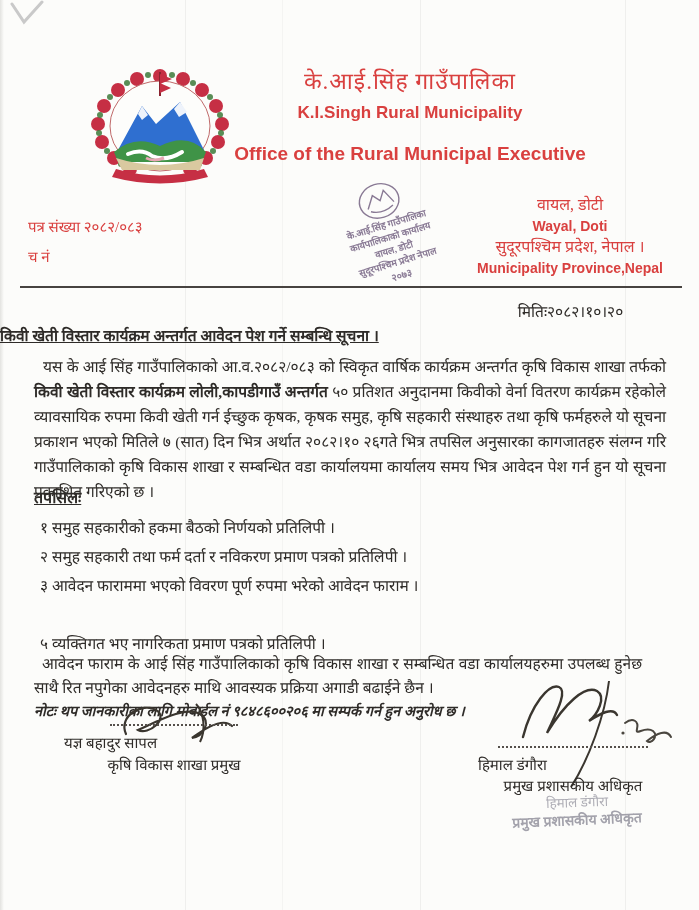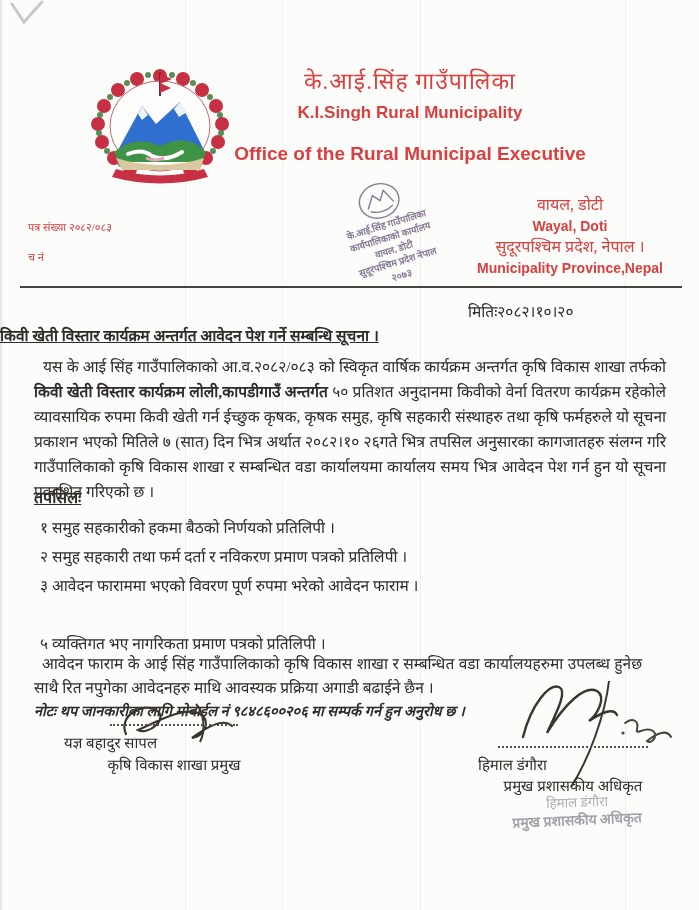--- a/index.html
+++ b/index.html
@@ -11,26 +11,26 @@
   .scanline{position:absolute;top:0;bottom:0;width:1px;background:#efefed;}
   .edge-shadow{position:absolute;left:0;top:0;bottom:0;width:4px;background:linear-gradient(to right,#e3e3e0,rgba(255,255,255,0));}
   .red{color:#d9403f;}
   .en{font-family:"Liberation Sans","DejaVu Sans",sans-serif;font-weight:bold;}
   .header-text{position:absolute;left:205px;top:64px;width:410px;text-align:center;}
   .h-np1{font-size:23px;letter-spacing:1px;margin-bottom:7px;}
   .h-en1{font-size:17px;margin-bottom:20px;}
   .h-np2{font-size:21px;margin-bottom:5px;}
   .h-en2{font-size:19px;}
   .logo{position:absolute;left:90px;top:66px;}
-  .refblock{position:absolute;left:28px;top:212px;font-size:11px;line-height:30px;}
+  .refblock{position:absolute;left:28px;top:212px;font-size:15px;line-height:30px;}
   .addrblock{position:absolute;left:452px;top:197px;width:236px;text-align:center;line-height:1.0;}
   .addrblock .np{font-size:16px;margin-bottom:6px;}
   .addrblock .en{font-size:14px;margin-bottom:6px;}
   .rule{position:absolute;left:20px;top:286px;width:662px;height:2px;background:#474340;}
-  .date{position:absolute;left:468px;top:300px;width:205px;text-align:left;font-size:15.5px;}
+  .date{position:absolute;left:468px;top:300px;width:205px;text-align:center;font-size:15.5px;}
   .subject{position:absolute;left:0;top:324px;width:699px;text-align:left;
     font-size:15.5px;font-weight:bold;}
   .subject span{text-decoration:underline;}
   .para{position:absolute;left:34px;top:354px;width:632px;font-size:15.5px;
     line-height:25px;text-align:justify;text-indent:9px;}
   .listhead{position:absolute;left:34px;top:486px;font-size:16px;font-weight:bold;text-decoration:underline;}
   .item{position:absolute;left:40px;font-size:15.5px;}
   .closing{position:absolute;left:34px;top:652px;width:608px;font-size:15.5px;line-height:24px;text-align:justify;text-indent:8px;}
   .note{position:absolute;left:34px;top:700px;width:560px;font-size:14.5px;font-weight:bold;font-style:italic;}
   .sig-name{position:absolute;font-size:15px;}

